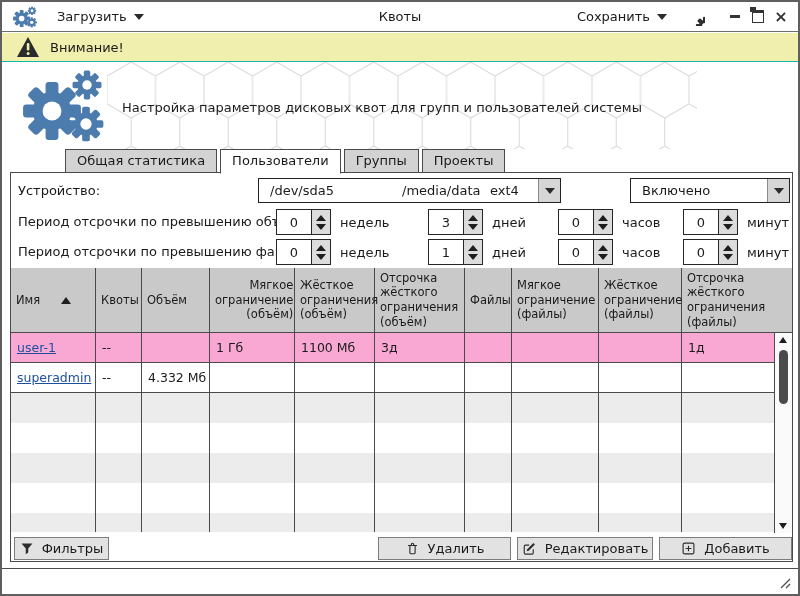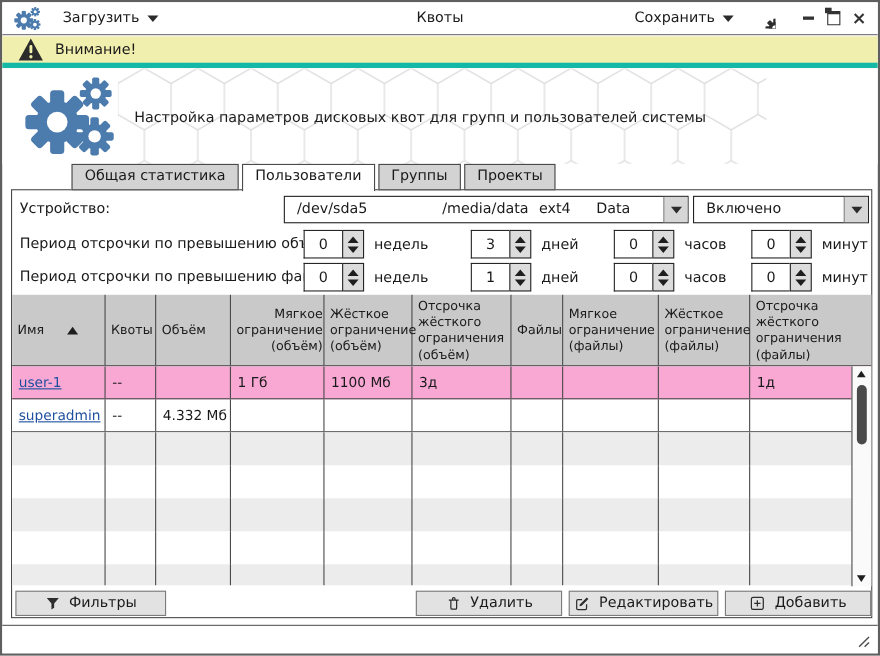--- a/index.html
+++ b/index.html
@@ -17,21 +17,21 @@
   .tri-down{width:0;height:0;border-left:5px solid transparent;border-right:5px solid transparent;border-top:6px solid #2b2b2b;display:inline-block;}
   .winbtns{display:flex;align-items:center;gap:9px;margin-left:14px;}
   .wb{width:14px;height:14px;display:flex;align-items:center;justify-content:center;}
   .min-glyph{width:10px;height:3px;background:#333;}
   .max-glyph{position:relative;width:10px;height:9px;border:1px solid #333;border-top:3px solid #333;background:#fff;}
   .max-glyph::before{content:"";position:absolute;left:-3px;top:-6px;width:6px;height:5px;background:#333;}
   .close-glyph{font-size:16px;line-height:14px;color:#333;font-weight:bold;}
 
   
   .banner{position:absolute;left:0;top:31px;right:0;height:29px;background:#f1efae;
-    border-bottom:5px solid #14b8a6;display:flex;align-items:center;gap:10px;padding-left:14px;box-sizing:border-box;font-size:13px;}
+    border-bottom:1px solid #14b8a6;display:flex;align-items:center;gap:10px;padding-left:14px;box-sizing:border-box;font-size:13px;}
 
   
   .header-zone{position:absolute;left:0;top:60px;right:0;height:87px;background:#fff;overflow:hidden;}
   .hexpat{position:absolute;left:105px;top:0;opacity:.8;}
   .app-desc{position:absolute;left:120px;top:38px;font-size:13px;color:#1c1c1c;}
 
   
   .tabs{position:absolute;left:23px;top:147px;display:flex;gap:3px;z-index:3;margin-left:40px;}
   .tab{border:1px solid #4a4a4a;background:#d3d3d3;font-size:13px;line-height:15px;
     padding:3px 11px 4px;cursor:default;}
@@ -177,21 +177,21 @@
   <div class="tabs">
     <div class="tab">Общая статистика</div>
     <div class="tab active">Пользователи</div>
     <div class="tab">Группы</div>
     <div class="tab">Проекты</div>
   </div>
 
   <div class="panel">
 
     <div class="flabel" style="left:7px;top:10px">Устройство:</div>
-    <div class="combo" style="left:247px;top:5px;width:368px">
+    <div class="combo" style="left:247px;top:5px;width:303px">
       <span class="ctext">
         <span class="p0">/dev/sda5</span>
         <span class="p1">/media/data</span>
         <span class="p2">ext4</span>
         <span>Data</span>
       </span>
       <span class="combo-arrow">
           <i class="tri-down"></i>
         </span>
     </div>
@@ -281,21 +281,21 @@
         <div class="th c1">
             <span>Квоты</span>
           </div>
         <div class="th c2">
             <span>Объём</span>
           </div>
         <div class="th c3">
             <span>Мягкое ограничение (объём)</span>
           </div>
         <div class="th c4">
-            <span>Жёсткое ограничение (объём)</span>
+            <span>Жёсткое ограничения (объём)</span>
           </div>
         <div class="th c5">
             <span>Отсрочка жёсткого ограничения (объём)</span>
           </div>
         <div class="th c6">
             <span>Файлы</span>
           </div>
         <div class="th c7">
             <span>Мягкое ограничение (файлы)</span>
           </div>
@@ -400,21 +400,21 @@
         <div class="vs-up">
             <i class="tri-up-s" style="display:block;border-left-width:4px;border-right-width:4px;border-bottom-width:6px;"></i>
           </div>
         <div class="vs-thumb"></div>
         <div class="vs-down">
             <i class="tri-down-s" style="display:block;border-left-width:4px;border-right-width:4px;border-top-width:6px;"></i>
           </div>
       </div>
     </div>
 
-    <div class="abtn" style="left:3px;width:137px">
+    <div class="abtn" style="left:3px;width:95px">
       <svg width="14" height="14" viewBox="0 0 18 18">
         <path d="M2 2 h14 l-5.4 6.4 v5.2 l-3.2 2 v-7.2 Z" fill="#2d2d2d"></path>
       </svg>
       <span>Фильтры</span>
     </div>
     <div class="abtn" style="left:367px;width:133px">
       <svg width="15" height="15" viewBox="0 0 20 20">
         <path d="M4 6 h12 M6.5 6 v9.5 a1.5 1.5 0 0 0 1.5 1.5 h4 a1.5 1.5 0 0 0 1.5 -1.5 V6 M8.5 6 V4.3 a1.3 1.3 0 0 1 1.3 -1.3 h0.4 a1.3 1.3 0 0 1 1.3 1.3 V6" fill="none" stroke="#2d2d2d" stroke-width="1.5"></path>
       </svg>
       <span>Удалить</span>

